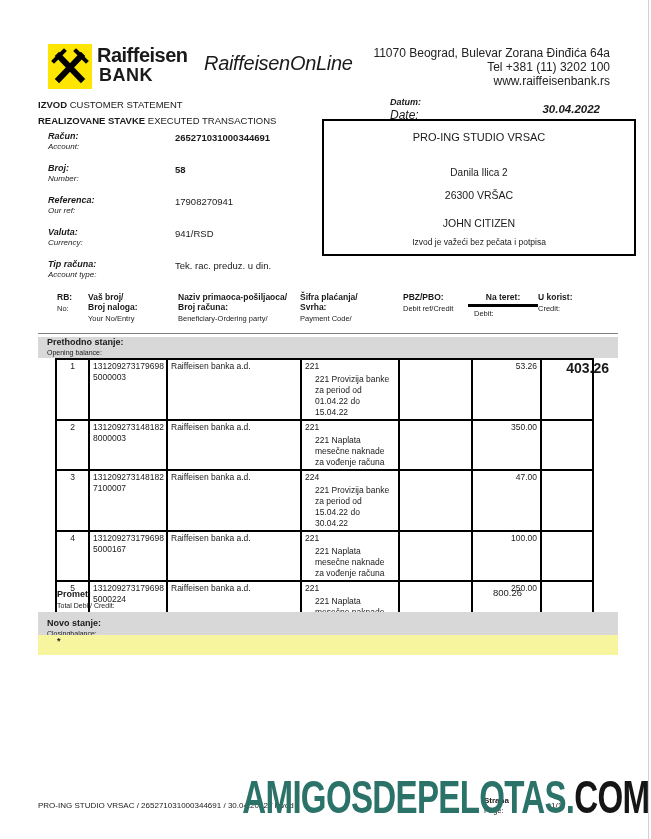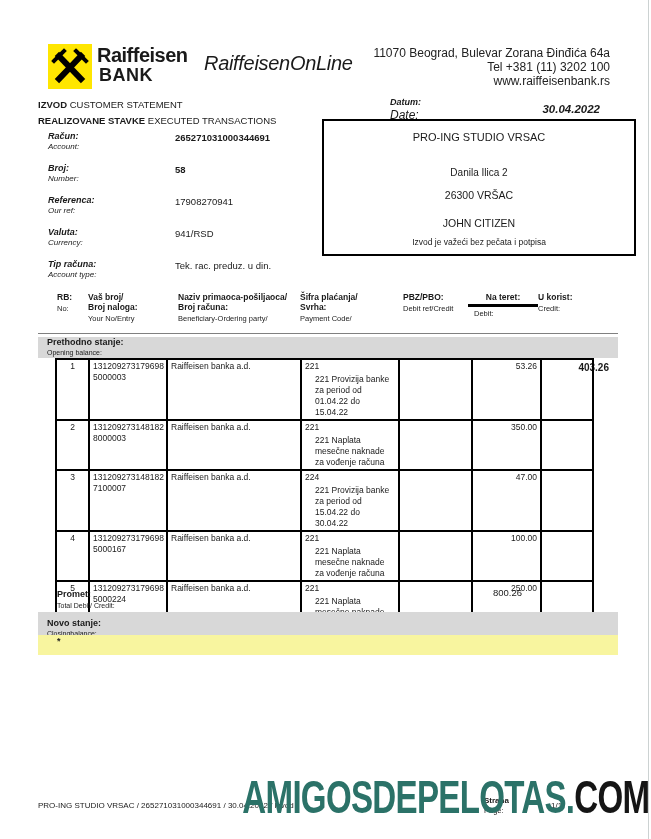--- a/index.html
+++ b/index.html
@@ -56,21 +56,21 @@
   .uline{border-bottom:3px solid #000;padding:0 4px 2px 4px;display:inline-block;min-width:62px;text-align:center;}
   #h-teret .en{margin-left:6px;}
 
   #head-rule{left:38px;right:33px;top:333px;height:1px;background:#808080;}
 
   
   .bar{left:38px;right:33px;background:#d8d8d8;display:flex;justify-content:space-between;align-items:center;padding:6px 9px;box-sizing:border-box;}
   .bar .bar-labels{line-height:9px;}
   .bar .bar-sr{font-weight:bold;font-size:9px;}
   .bar .bar-en{font-size:7px;margin-top:1px;}
-  .bar .bar-value{font-weight:bold;font-size:10px;margin-top:40px;}
+  .bar .bar-value{font-weight:bold;font-size:14px;margin-top:40px;}
   #opening-bar{top:337px;height:21px;}
   #closing-bar{top:612px;height:33px;}
   #yellow-bar{left:38px;right:33px;top:635px;height:20px;background:#f8f59f;box-sizing:border-box;padding:1px 0 0 19px;font-size:9px;font-weight:bold;}
 
   
   #txn-table{position:absolute;left:55px;top:358px;width:537px;border-collapse:collapse;table-layout:fixed;font-size:8.5px;line-height:11px;}
   #txn-table td{border:2px solid #000;vertical-align:top;padding:1px 3px;overflow:hidden;}
   #txn-table tr:nth-of-type(1) td{height:46px;}
   #txn-table tr:nth-of-type(2) td{height:43px;}
   #txn-table tr:nth-of-type(3) td{height:40px;}

